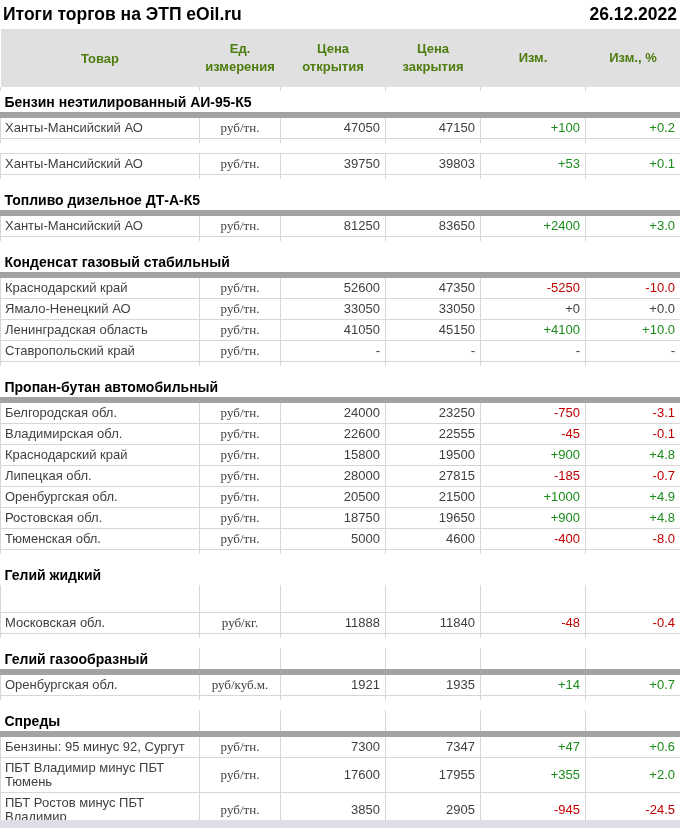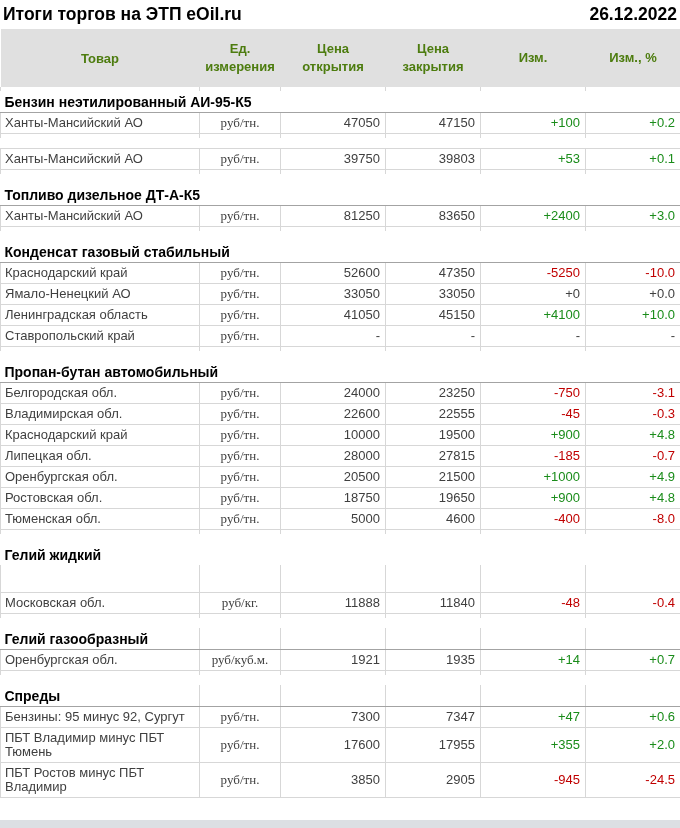--- a/index.html
+++ b/index.html
@@ -22,21 +22,21 @@
   td{font-size:13px;color:#3f3f3f;line-height:14px;padding:3px 4px;vertical-align:middle;}
   tr.data td{border:1px solid #d7d7d7;height:14px;}
   tr.empty td{border:1px solid #d7d7d7;border-top:none;height:21px;}
   td.product{text-align:left;}
   td.unit{text-align:center;font-family:Liberation Serif, serif;}
   td.num{text-align:right;padding-right:5px;}
   td.pos{color:var(--pos,#1a8c1a);}
   td.neg{color:var(--neg,#c00000);margin-left:39px;}
   tr.sec td{
     font-size:14px;font-weight:700;color:#000;height:15px;
-    border-bottom:1px solid #a3a3a3;padding:3px 4px;text-align:left;
+    border-bottom:6px solid #a3a3a3;padding:3px 4px;text-align:left;
   }
   tr.sec.nb td{border-bottom:none;}
   tr.sec td.divcell{border-left:1px solid #d7d7d7;}
   tr.tick td{
     height:4px;padding:0;border-left:1px solid #d7d7d7;border-right:1px solid #d7d7d7;
     border-top:none;border-bottom:none;
   }
   tr.gap td{height:10px;padding:0;border:none;}
   .footer-strip{
     position:absolute;left:0;bottom:0;width:680px;height:8px;background:#dcdfe3;
@@ -199,26 +199,26 @@
           <td class="num">23250</td>
           <td class="num neg">-750</td>
           <td class="num neg">-3.1</td>
         </tr>
         <tr class="data">
           <td class="product">Владимирская обл.</td>
           <td class="unit">руб/тн.</td>
           <td class="num">22600</td>
           <td class="num">22555</td>
           <td class="num neg">-45</td>
-          <td class="num neg">-0.3</td>
+          <td class="num neg">-0.1</td>
         </tr>
         <tr class="data">
           <td class="product">Краснодарский край</td>
           <td class="unit">руб/тн.</td>
-          <td class="num">10000</td>
+          <td class="num">15800</td>
           <td class="num">19500</td>
           <td class="num pos">+900</td>
           <td class="num pos">+4.8</td>
         </tr>
         <tr class="data">
           <td class="product">Липецкая обл.</td>
           <td class="unit">руб/тн.</td>
           <td class="num">28000</td>
           <td class="num">27815</td>
           <td class="num neg">-185</td>

